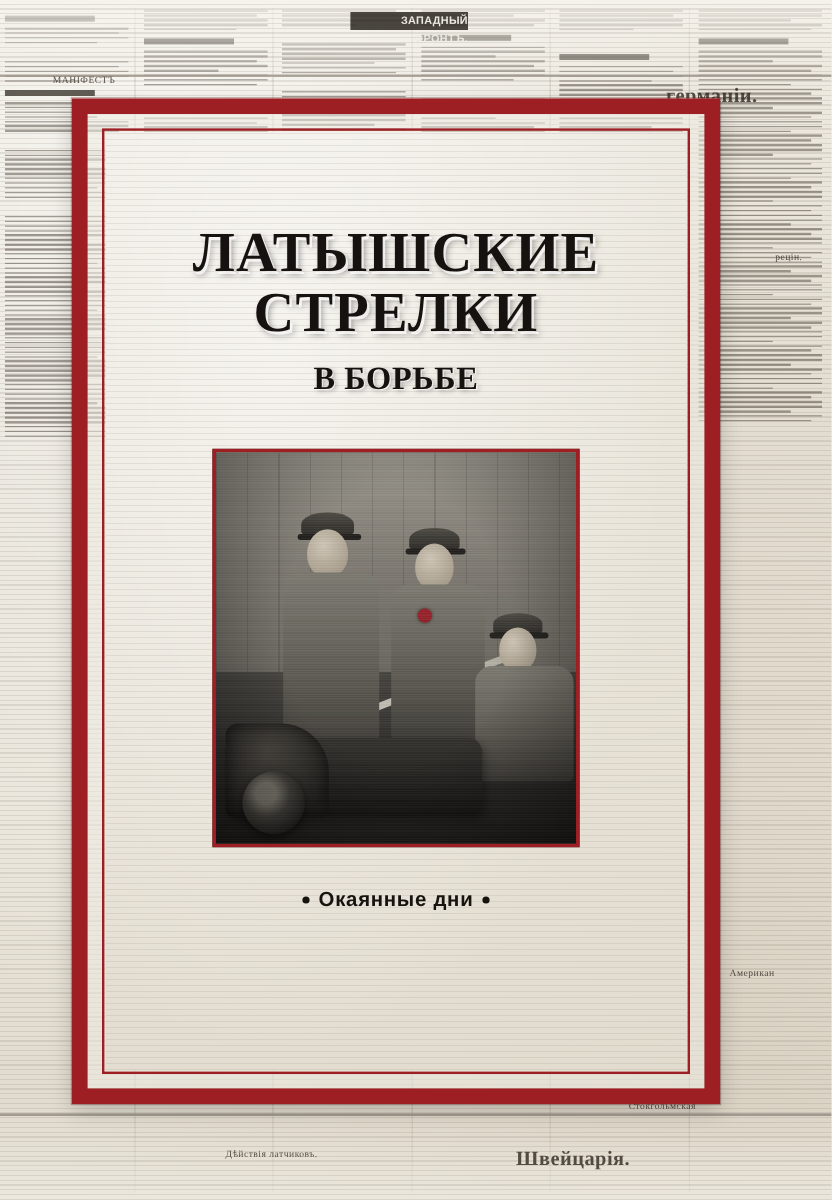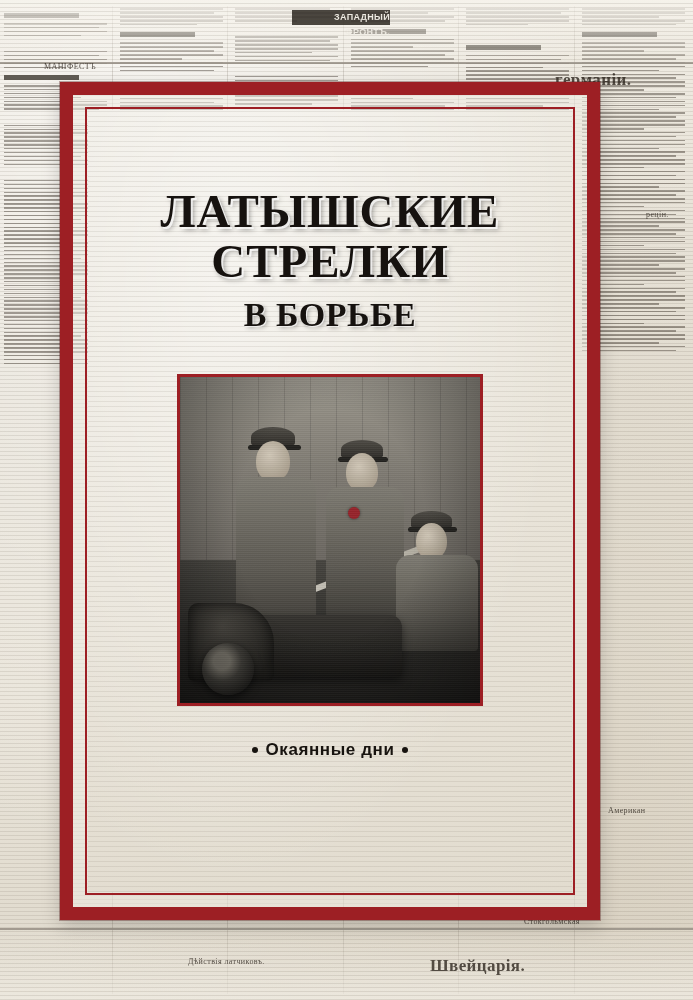--- a/index.html
+++ b/index.html
@@ -169,21 +169,21 @@
     font-weight: bold;
     font-size: 47px;
     line-height: 50px;
     letter-spacing: 1px;
     color: #16120f;
     text-shadow: 2px 2px 0 rgba(255,255,255,0.75), 3px 3px 5px rgba(0,0,0,0.35);
   }
   .t2 {
     font-family: "Liberation Serif", serif;
     font-weight: bold;
-    font-size: 34px;
+    font-size: 27px;
     line-height: 34px;
     letter-spacing: 0.5px;
     color: #16120f;
     margin-top: 12px;
     text-shadow: 1px 1px 0 rgba(255,255,255,0.7), 2px 2px 4px rgba(0,0,0,0.3);
   }
   .t2 .l2 { display: block; }
 
   
   .photo-wrap {

